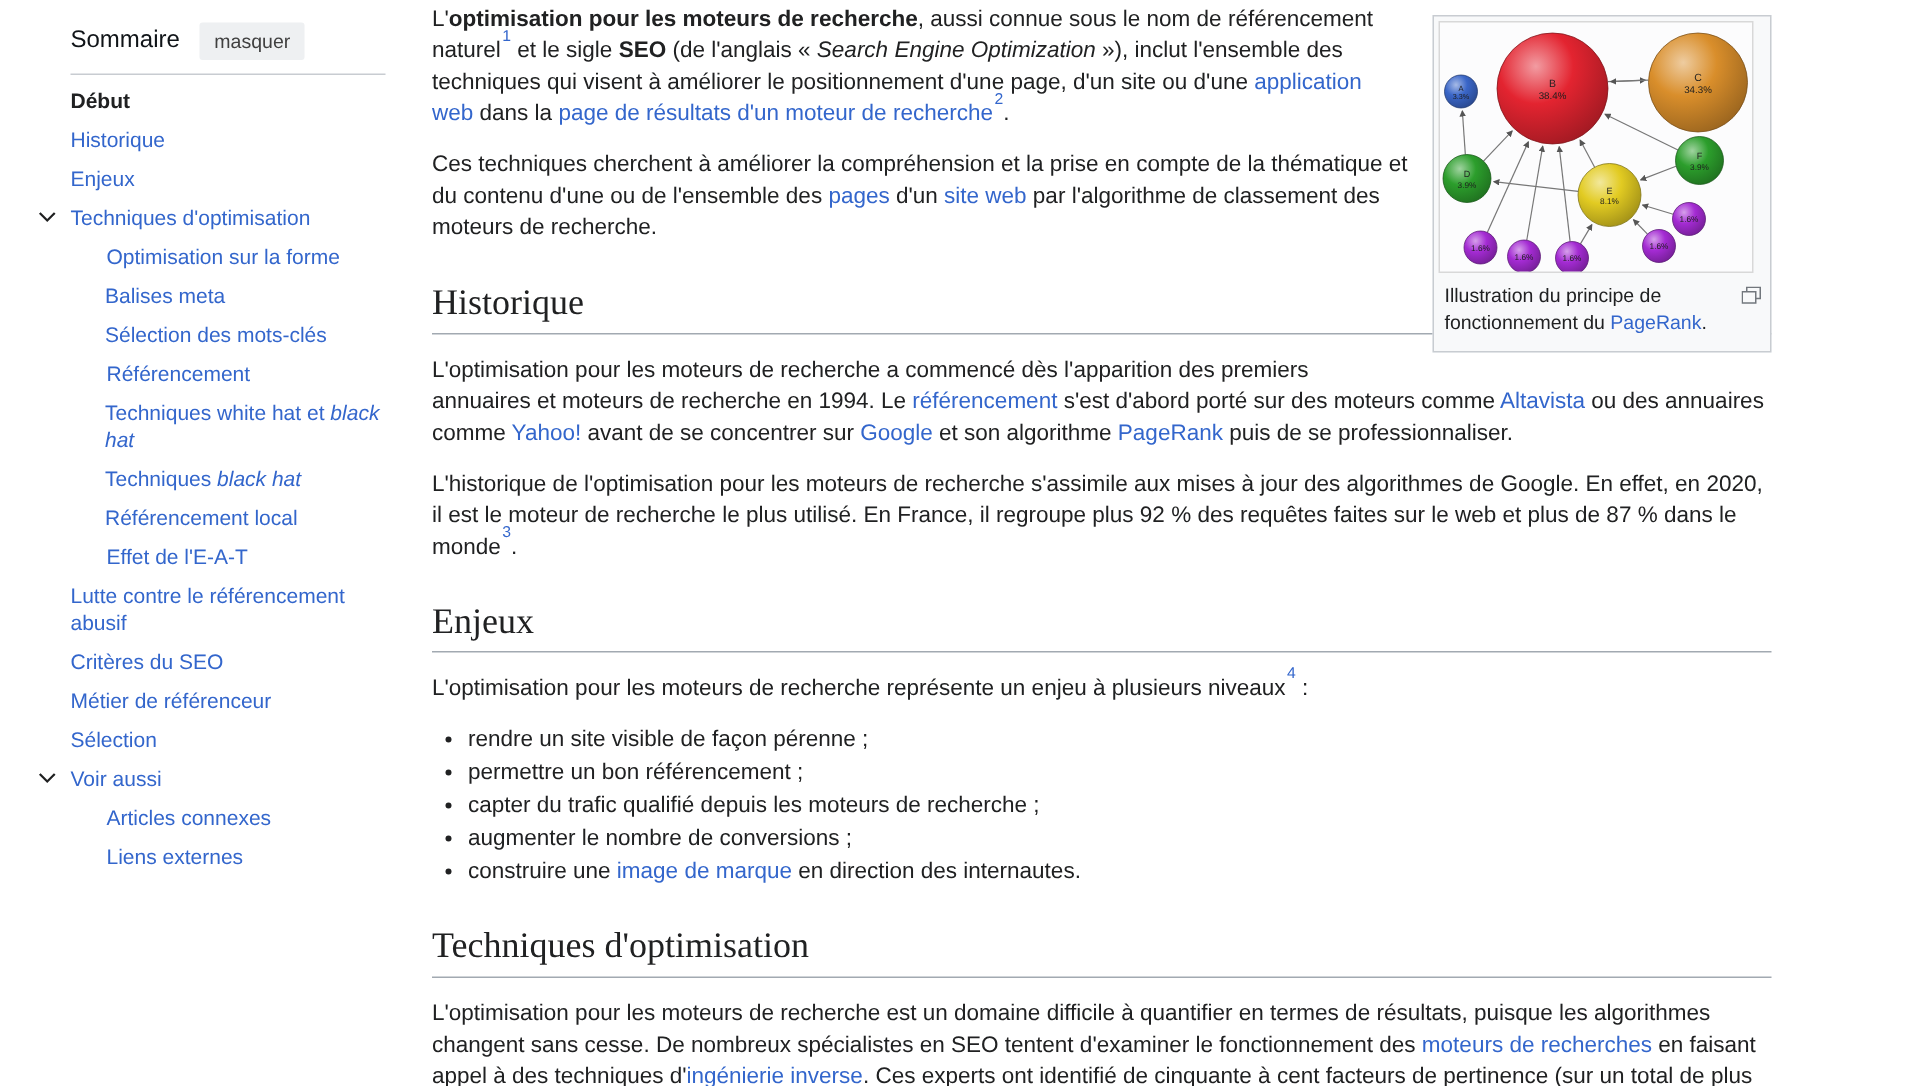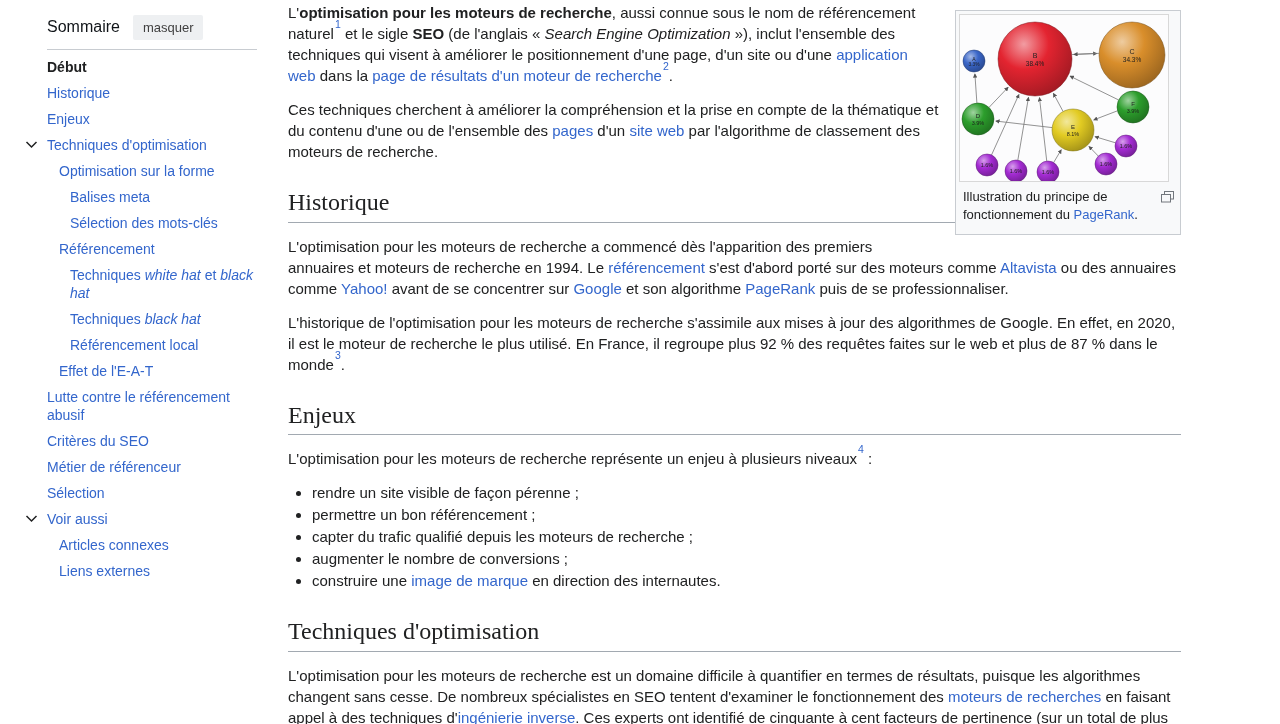--- a/index.html
+++ b/index.html
@@ -13,21 +13,21 @@
   .toc-header { display:flex; align-items:center; gap:13px; height:26px; }
   .toc-title { font-weight:normal; font-size:16px; color:#101418; }
   .toc-hide { border:none; background:#eef0f2; color:#404040; font-size:13px;
               font-family:inherit; padding:5px 10px; border-radius:2px; cursor:pointer; }
   .toc-divider { border:none; border-top:1px solid #c8ccd1; margin:9px 0 4px 0; width:210px; }
   .toc-list { width:208px; }
   .toc-item { position:relative; display:block; padding:4px 0; font-size:14px; line-height:18px;
               color:#3366cc; cursor:pointer; }
   .toc-item.plain { color:#202122; cursor:default; }
   .toc-item.bold { font-weight:bold; }
-  .toc-item.lvl2 { margin-left:12px; }
+  .toc-item.lvl2 { margin-left:24px; }
   .toc-item.lvl3 { margin-left:23px; }
   .toc-chevron { position:absolute; left:-23px; top:5px; width:15px; height:15px; }
   
   .content { position:absolute; left:288px; top:0; width:893px; padding-top:2px;
              font-size:15px; line-height:21px; }
   .content p { margin:13px 0; }
   .content p.first { margin-top:0; }
   a.wlink { color:#3366cc; text-decoration:none; cursor:pointer; }
   sup.ref { font-size:10.5px; line-height:0; position:relative; top:-5px; margin-left:1px; }
   h2.sect {
@@ -62,21 +62,21 @@
         <div class="toc-item lvl1 plain bold"><span><span>Début</span></span></div>
         <div class="toc-item lvl1"><span><span>Historique</span></span></div>
         <div class="toc-item lvl1"><span><span>Enjeux</span></span></div>
         <div class="toc-item lvl1"><span class="toc-chevron"><svg width="15" height="15" viewBox="0 0 15 15">
               <path d="M2.5 5 L7.5 10 L12.5 5" stroke="#202122" stroke-width="1.5" fill="none"></path>
             </svg></span><span><span>Techniques d'optimisation</span></span></div>
         <div class="toc-item lvl2"><span><span>Optimisation sur la forme</span></span></div>
         <div class="toc-item lvl3"><span><span>Balises meta</span></span></div>
         <div class="toc-item lvl3"><span><span>Sélection des mots-clés</span></span></div>
         <div class="toc-item lvl2"><span><span>Référencement</span></span></div>
-        <div class="toc-item lvl3"><span><span>Techniques </span><span style="font-style: italic;">white hat</span><span> et </span><span style="font-style: italic;">black hat</span></span></div>
+        <div class="toc-item lvl3"><span><span>Techniques </span><span style="">white hat</span><span> et </span><span style="font-style: italic;">black hat</span></span></div>
         <div class="toc-item lvl3"><span><span>Techniques </span><span style="font-style: italic;">black hat</span></span></div>
         <div class="toc-item lvl3"><span><span>Référencement local</span></span></div>
         <div class="toc-item lvl2"><span><span>Effet de l'E-A-T</span></span></div>
         <div class="toc-item lvl1"><span><span>Lutte contre le référencement abusif</span></span></div>
         <div class="toc-item lvl1"><span><span>Critères du SEO</span></span></div>
         <div class="toc-item lvl1"><span><span>Métier de référenceur</span></span></div>
         <div class="toc-item lvl1"><span><span>Sélection</span></span></div>
         <div class="toc-item lvl1"><span class="toc-chevron"><svg width="15" height="15" viewBox="0 0 15 15">
               <path d="M2.5 5 L7.5 10 L12.5 5" stroke="#202122" stroke-width="1.5" fill="none"></path>
             </svg></span><span><span>Voir aussi</span></span></div>

